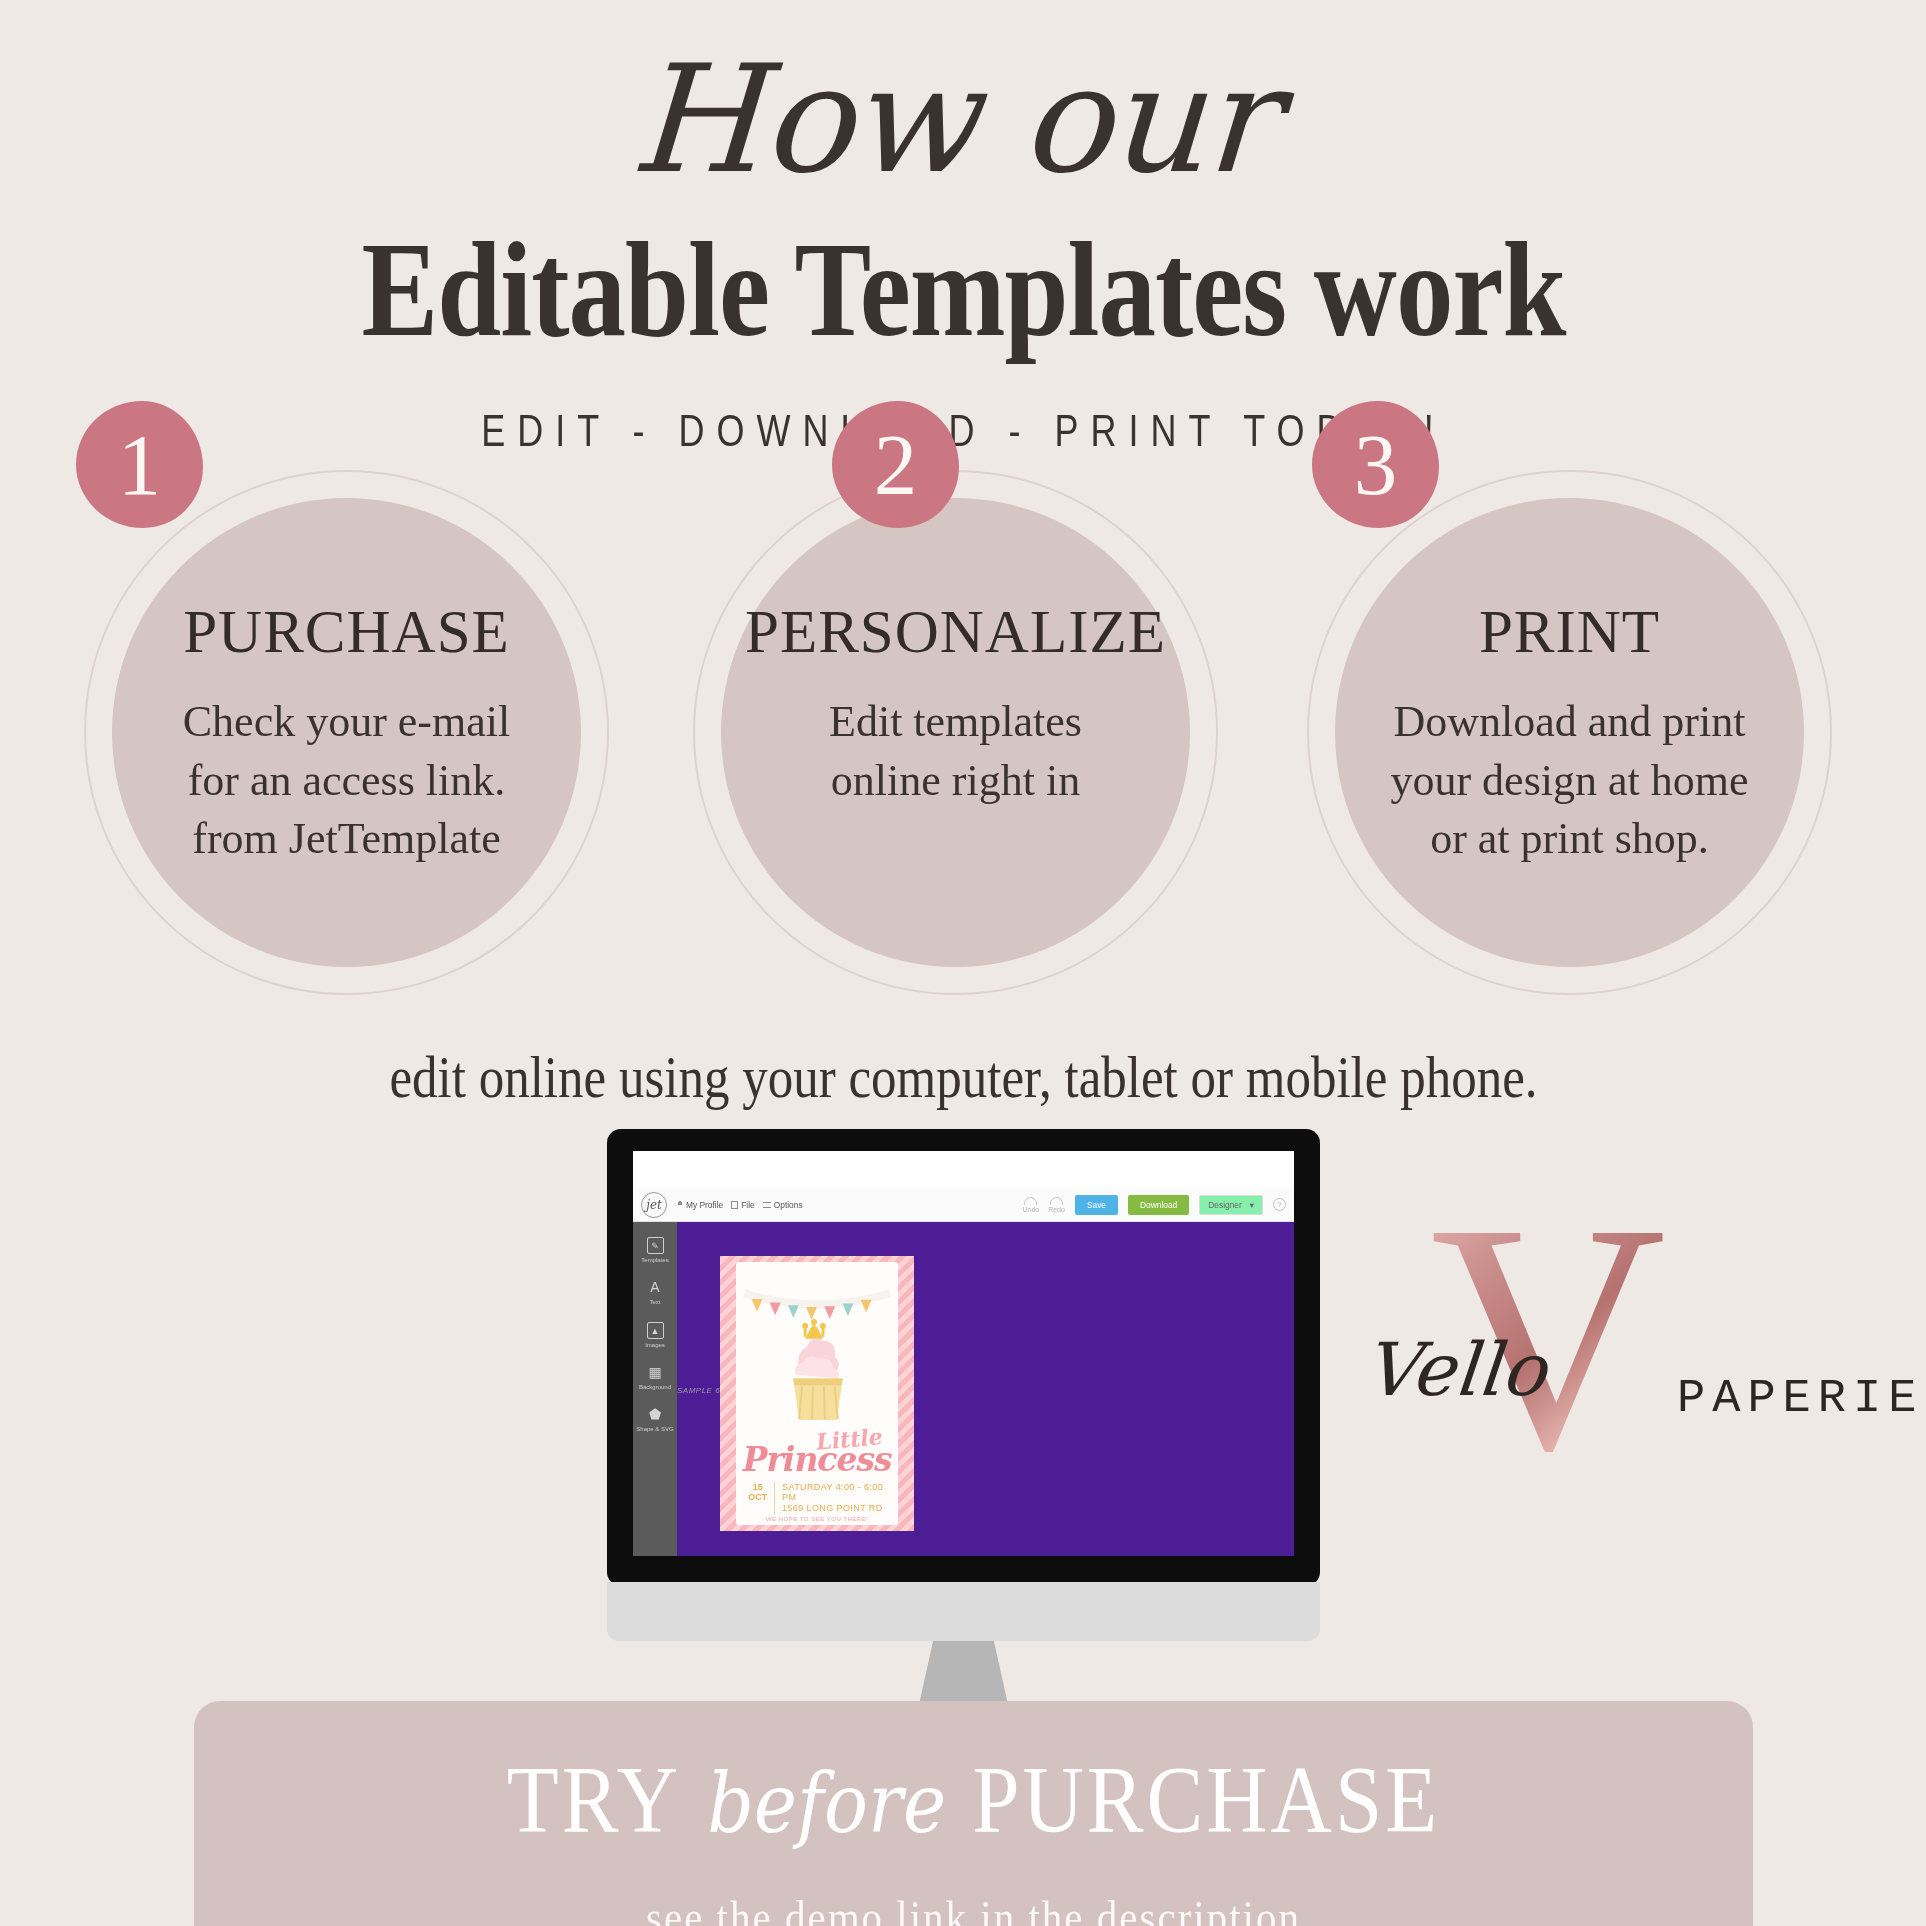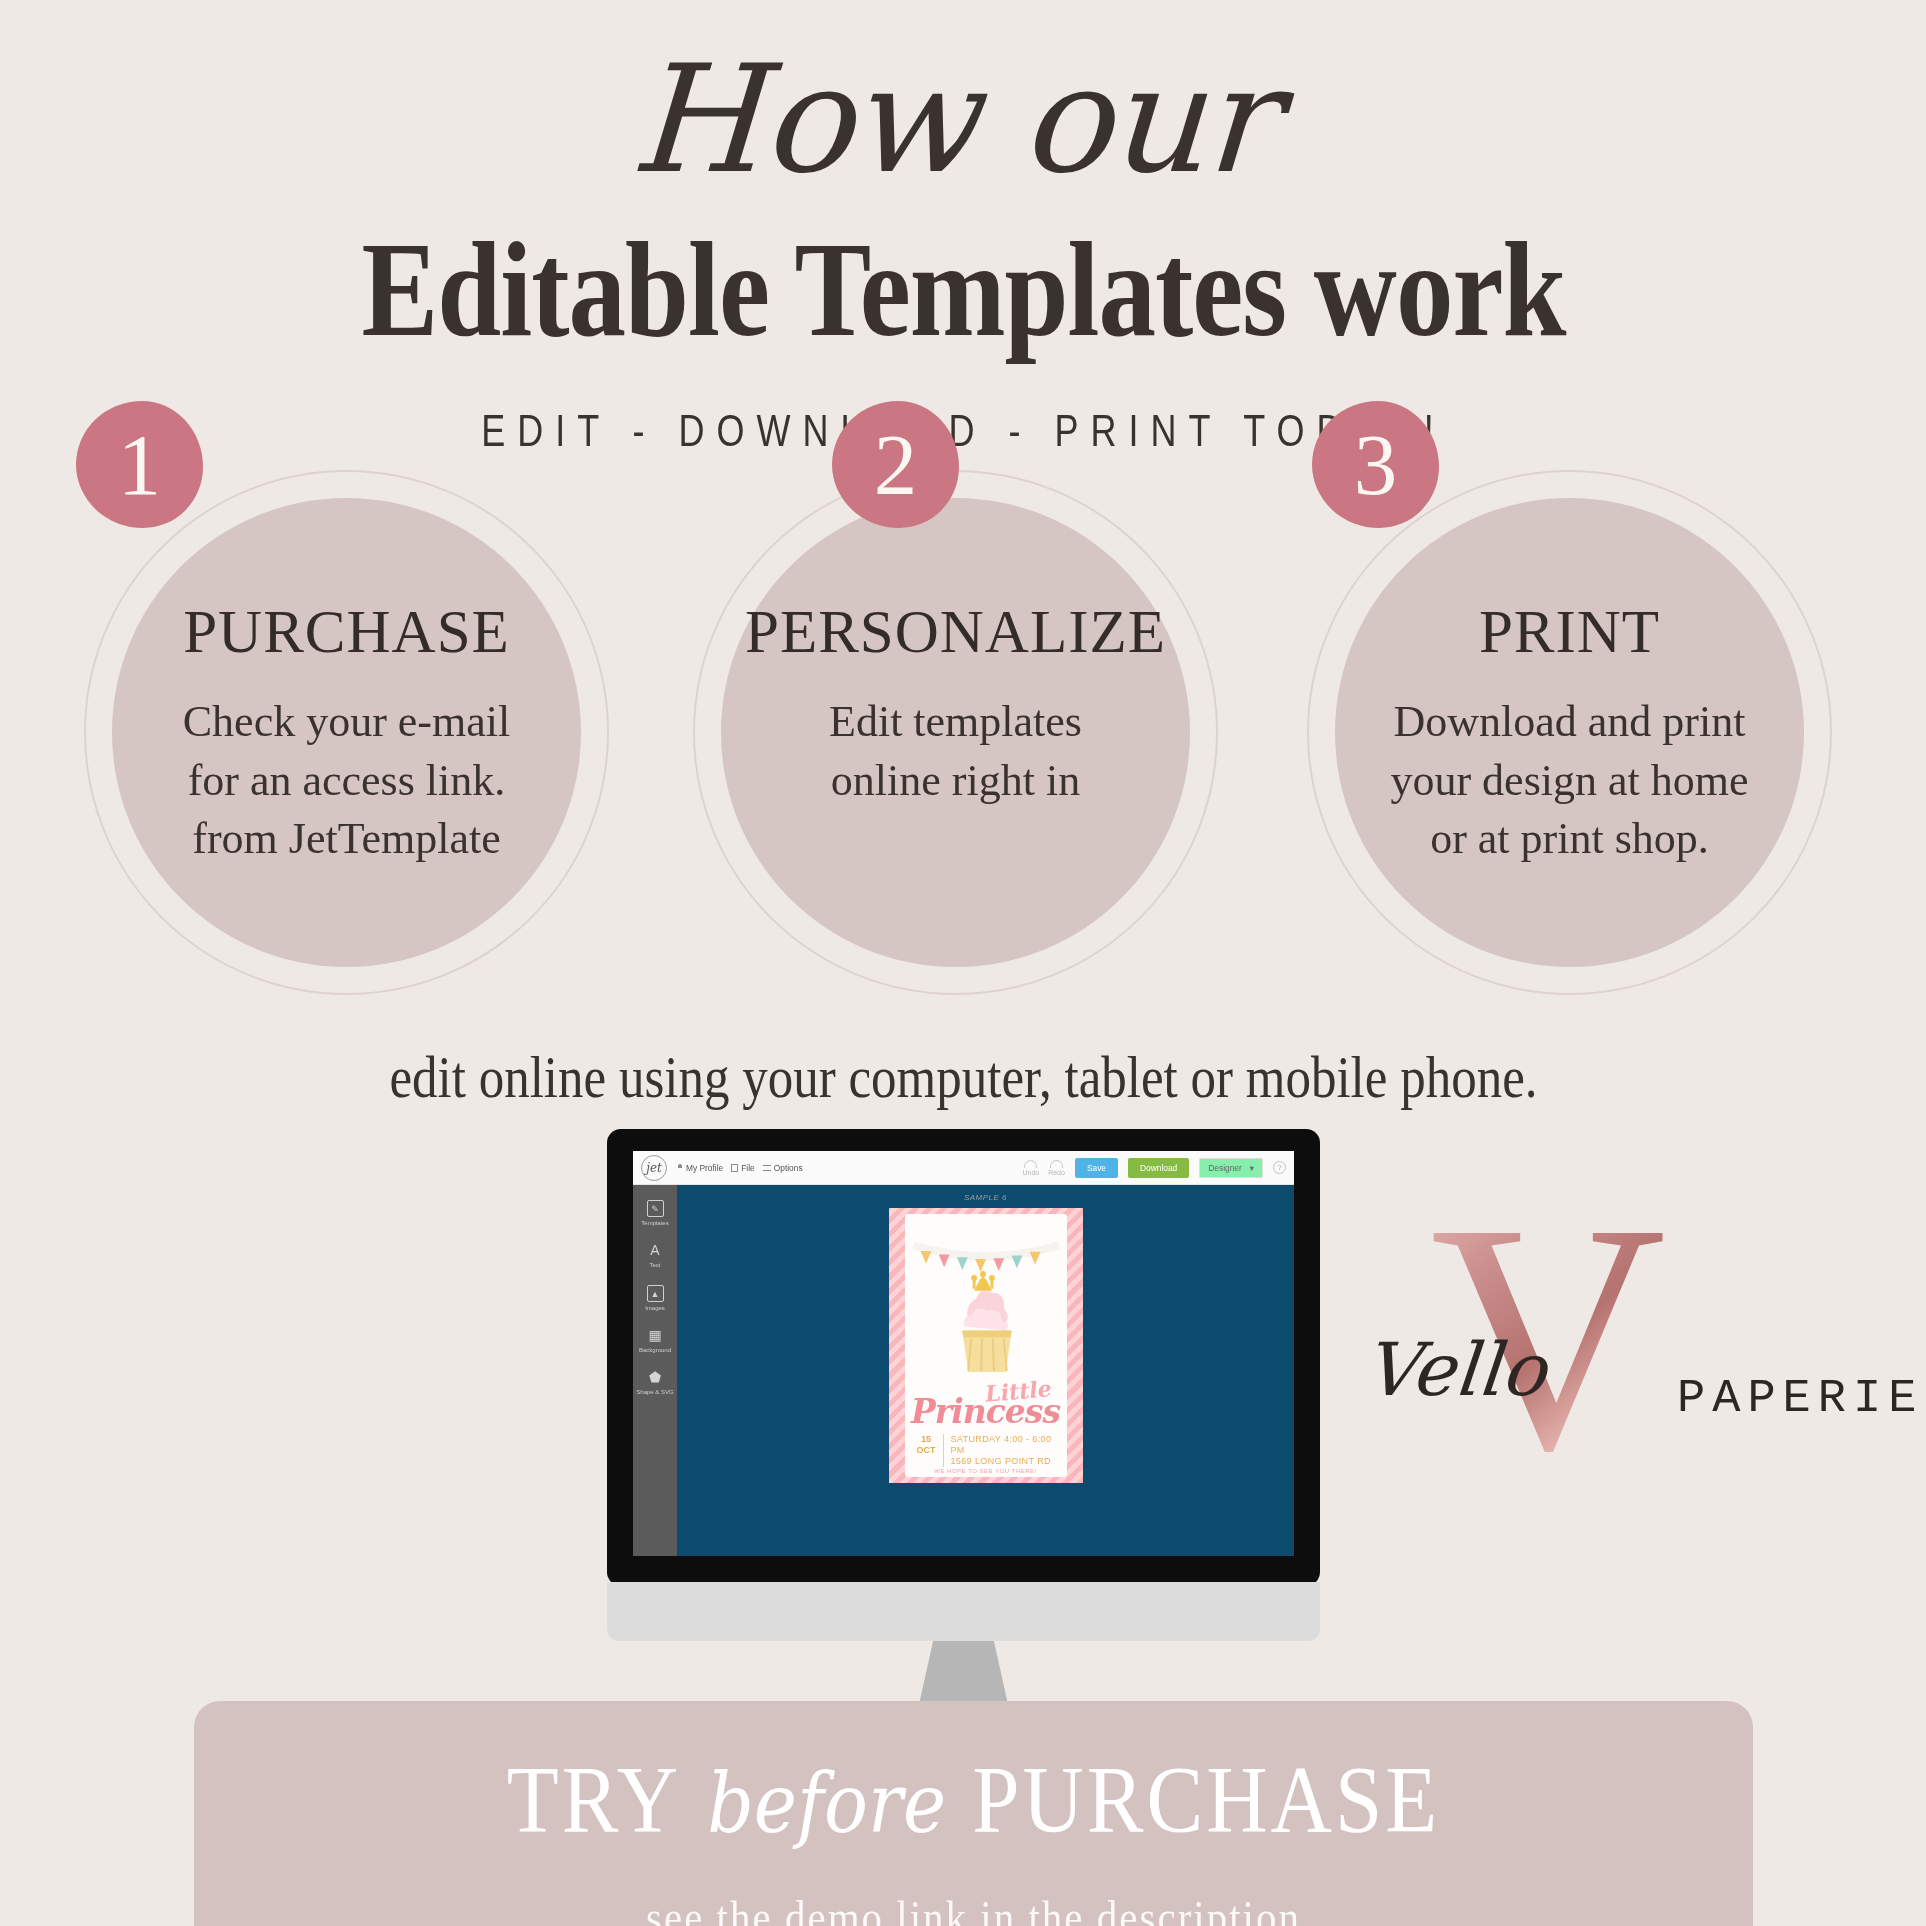--- a/index.html
+++ b/index.html
@@ -165,20 +165,21 @@
 
   
   .etoolbar {
     height: 34px;
     background: #fbfbfb;
     border-bottom: 1px solid #e4e4e4;
     display: flex; align-items: center;
     padding: 6px 8px;
     gap: 10px;
     flex: 0 0 auto;
+    margin-top: 37px;
   }
   .elogo {
     width: 26px; height: 26px;
     border: 1px solid #9a9a9a;
     border-radius: 50%;
     font-family: "DejaVu Serif", serif;
     font-style: italic;
     font-size: 12px;
     color: #555;
     display: flex; align-items: center; justify-content: center;
@@ -253,22 +254,22 @@
   .esb-glyph {
     display: inline-block; width: 17px; height: 17px;
     color: #d4d4d4;
     font-family: "Liberation Sans", sans-serif;
     font-size: 14px; line-height: 17px;
   }
   .esb-glyph.box { border: 1.4px solid #d0d0d0; border-radius: 2px; font-size: 9px; }
 
   .ecanvas {
     flex: 1;
-    background: #0c4a6e;
-    display: flex; flex-direction: column;
+    background: #4c1d95;
+    display: flex; flex-direction: row;
     align-items: center;
     padding-top: 8px;
     min-width: 0;
   }
   .ecanvas-label {
     font-family: "Liberation Sans", sans-serif;
     font-style: italic;
     font-size: 8px; color: #9d9d9d;
     letter-spacing: 0.5px;
     margin-bottom: 6px;

